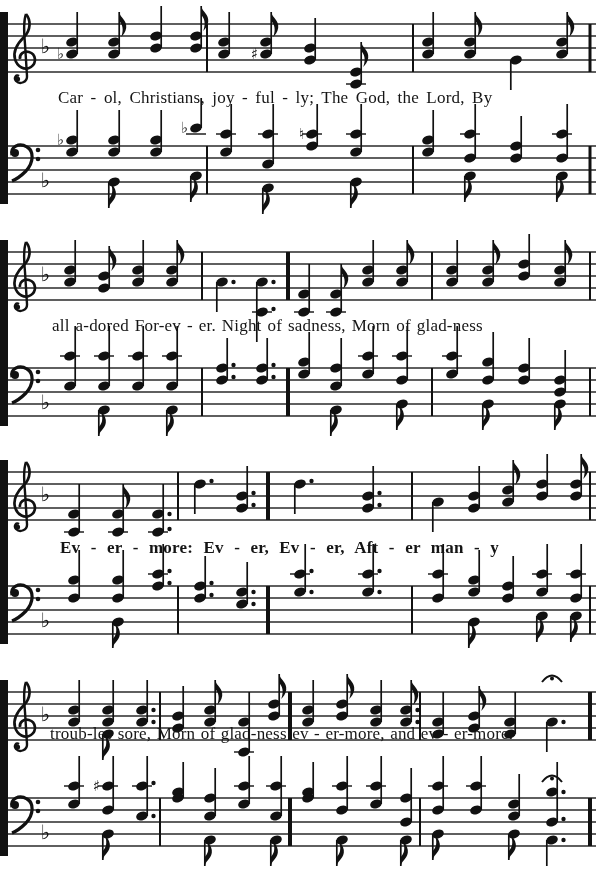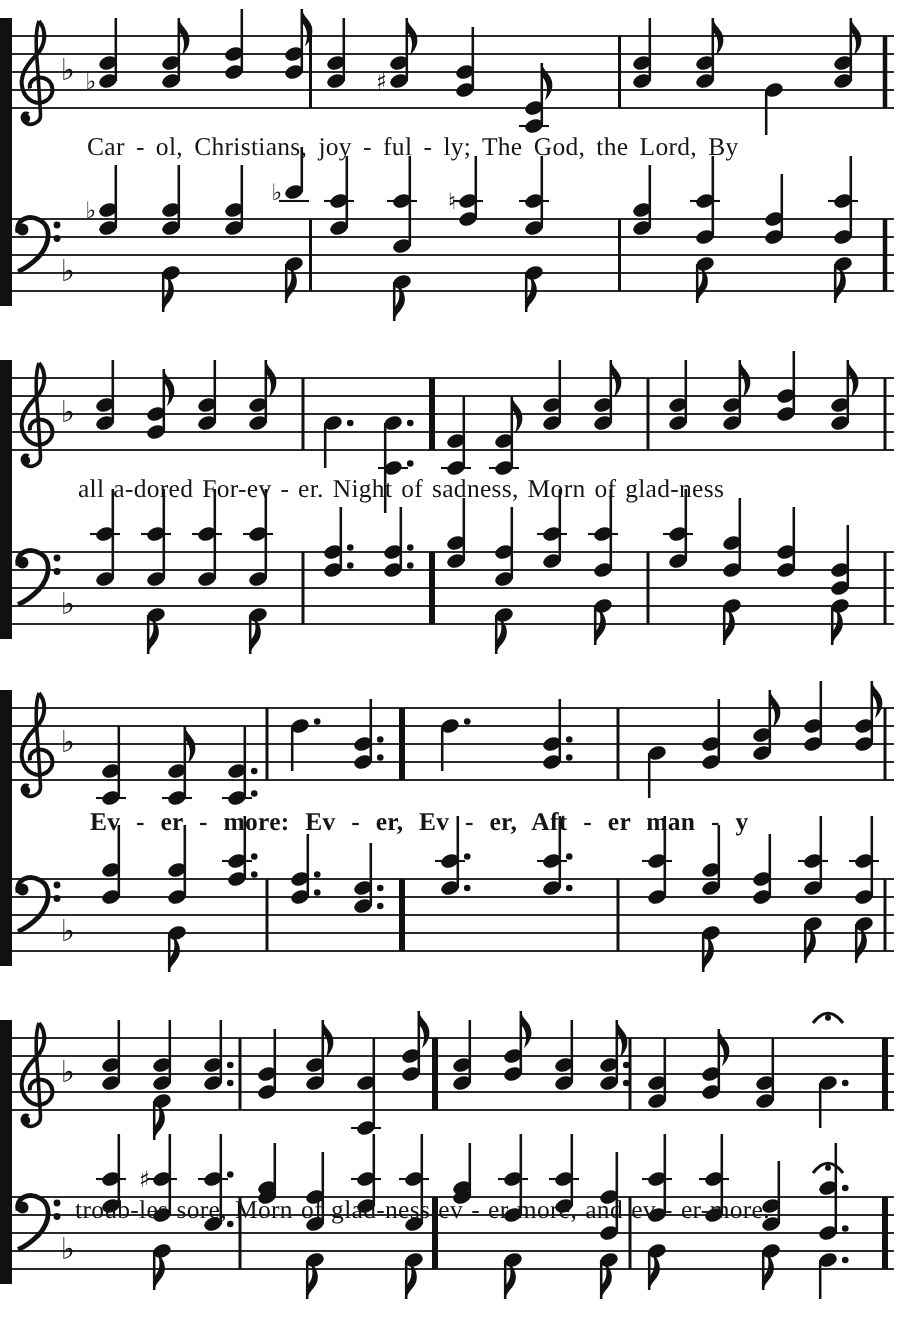--- a/index.html
+++ b/index.html
@@ -622,14 +622,14 @@
       <circle cx="563.5" cy="819" r="2.2" fill="#111111"></circle>
       <ellipse cx="552" cy="840" rx="6" ry="4.3" fill="#111111" transform="rotate(-20 552 840)"></ellipse>
       <line x1="546.8" y1="840" x2="546.8" y2="866" stroke="#111111" stroke-width="1.7"></line>
       <circle cx="563.5" cy="840" r="2.2" fill="#111111"></circle>
       <path d="M 542 782 Q 552 769 562 782" stroke="#111111" stroke-width="2" fill="none"></path>
       <circle cx="552" cy="778.5" r="2" fill="#111111"></circle>
     </svg>
   <div class="lyrics lyr2" style="top: 316px; left: 52px;">all a-dored For-ev - er. Night of sadness, Morn of glad-ness</div>
   <div class="lyrics lyr1" style="top: 88px; left: 58px;">Car - ol, Christians, joy - ful - ly; The God, the Lord, By</div>
   <div class="lyrics lyr3" style="top: 538px; left: 60px; font-weight: bold;">Ev - er - more: Ev - er, Ev - er, Aft - er man - y</div>
-  <div class="lyrics lyr4" style="top: 797px; left: 50px; text-align: center;">troub-les sore, Morn of glad-ness ev - er-more, and ev - er-more.</div>
+  <div class="lyrics lyr4" style="top: 724px; left: 50px; text-align: center;">troub-les sore, Morn of glad-ness ev - er-more, and ev - er-more.</div>
 </div>
 
 </body></html>

